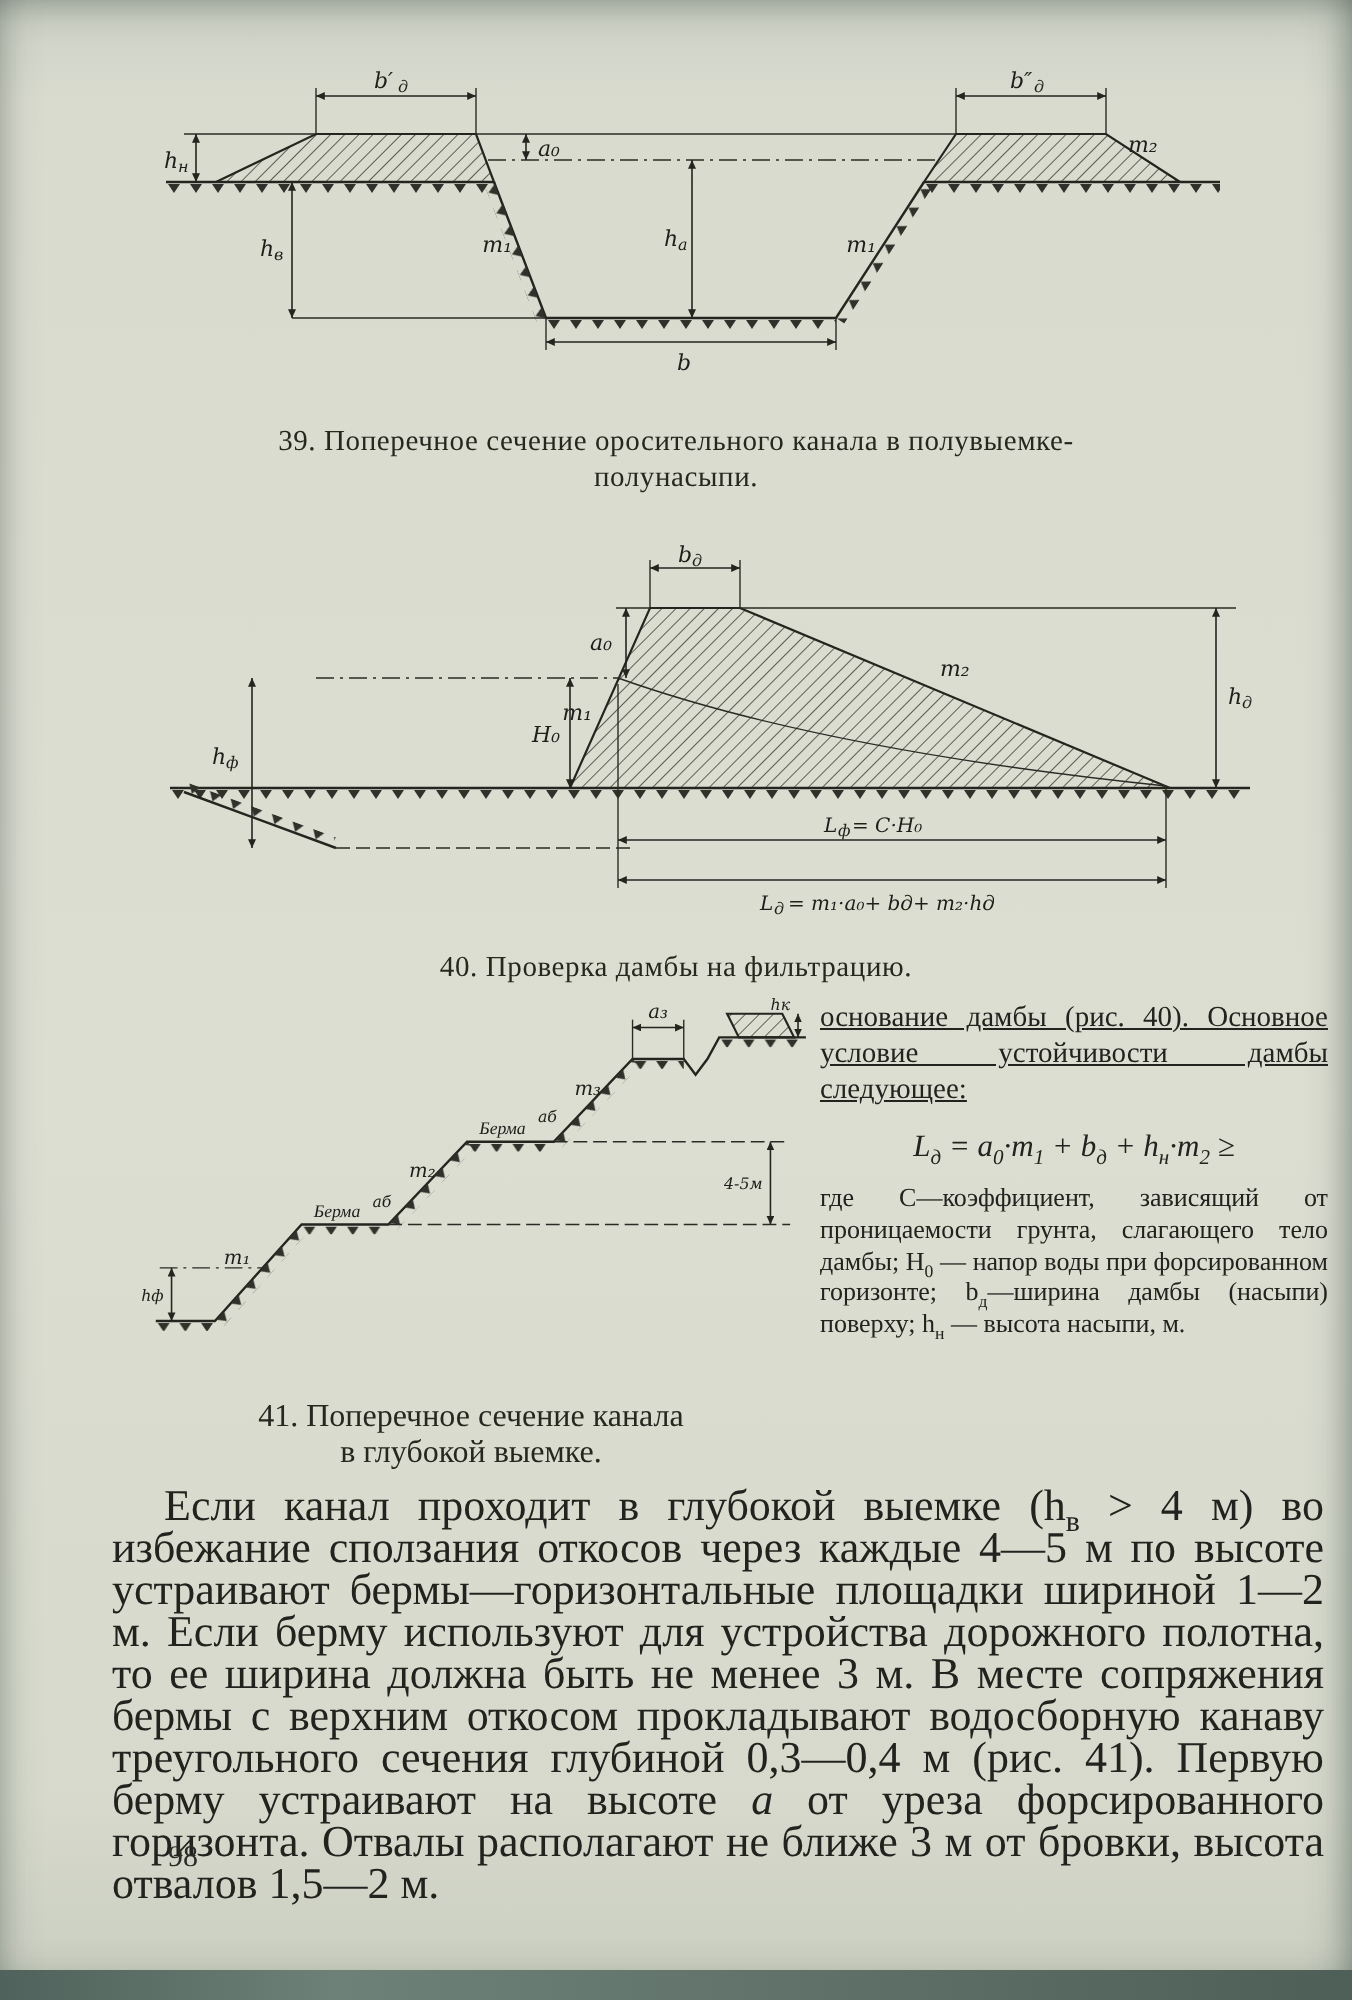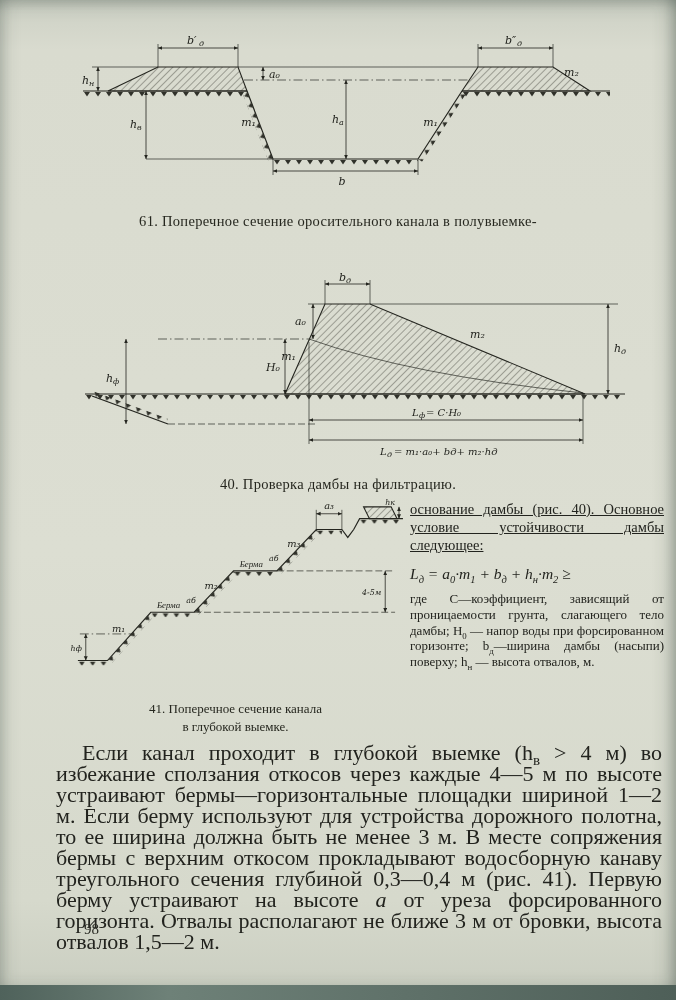--- a/index.html
+++ b/index.html
@@ -6,25 +6,25 @@
   .page{position:relative;width:676px;height:1000px;overflow:hidden;
     background:linear-gradient(180deg,#ccd0c4 0%,#d9dbcf 5%,#dcded2 55%,#d6d9cc 90%,#c9cdc0 100%);
     font-family:"Liberation Serif","DejaVu Serif",serif;color:#22231e;
     box-shadow:inset -14px 0 20px -12px rgba(55,70,62,.45),
                inset 14px 0 20px -14px rgba(55,70,62,.30),
                inset 0 14px 18px -12px rgba(55,70,62,.35),
                inset 0 -16px 20px -10px rgba(35,55,48,.45);}
   .fig{position:absolute;}
   .caption{position:absolute;left:0;width:676px;text-align:center;
     font-size:14.5px;line-height:18px;letter-spacing:.3px;color:#26271f;}
-  .caption41{position:absolute;text-align:center;font-size:13px;line-height:18px;color:#26271f;}
+  .caption41{position:absolute;text-align:center;font-size:16px;line-height:18px;color:#26271f;}
   .colright{position:absolute;left:410px;top:500px;width:254px;}
   .colright p{margin:0;text-align:justify;}
   .col-intro{font-size:14.5px;line-height:18px;text-decoration:underline;}
-  .formula{margin:9px 0 7px 0;font-style:italic;font-size:15.5px;line-height:21px;}
+  .formula{margin:9px 0 7px 0;text-align:center;font-style:italic;font-size:15.5px;line-height:21px;}
   .col-small{font-size:13px;line-height:15.8px;}
   .bodytext{position:absolute;left:56px;top:742px;width:606px;margin:0;
     font-size:22px;line-height:21px;text-align:justify;text-indent:26px;}
   .pagenum{position:absolute;left:84px;top:921px;font-size:15px;color:#2b2c26;text-align:center;}
   .bottom-edge{position:absolute;left:0;right:0;bottom:0;height:15px;
     background:linear-gradient(90deg,#4f625b,#6e8178 25%,#5f7169 60%,#4e5f58 100%);}
   sub{font-size:68%;line-height:0;}
   em{font-style:italic;}
   
   .ln{stroke:#24251f;stroke-width:1.2;fill:none;}
@@ -114,21 +114,22 @@
     <text class="lbl" x="191" y="44">a₀</text>
     <text class="lbl" x="254" y="89">h</text>
     <text class="lbs" x="261" y="91">а</text>
     <text class="lbl" x="178" y="92" text-anchor="end">m₁</text>
     <text class="lbl" x="360" y="92" text-anchor="end">m₁</text>
     <text class="lbl" x="486" y="42">m₂</text>
     <text class="lbl" x="264" y="151" text-anchor="middle">b</text>
   </svg>
 
   <div class="caption" style="top:212px">
-    <div>61. Поперечное сечение оросительного канала в полувыемке-</div>
+    <div>39. Поперечное сечение оросительного канала в полувыемке-</div>
+    <div>полунасыпи.</div>
   </div>
 
   <svg class="fig" style="left:80px;top:272px" width="550" height="190" viewBox="0 0 550 190">
     <g>
       <line class="ln" x1="5" y1="122" x2="545" y2="122"></line>
       <g transform="translate(5,123)">
           <rect class="soilr" width="540" height="5"></rect>
         </g>
       <polygon class="hpoly" points="205,122 245,32 290,32 505,122"></polygon>
       <line class="tn" x1="290" y1="32" x2="538" y2="32"></line>
@@ -228,21 +229,21 @@
   <div class="caption41" style="left:68px;top:700px;width:335px">
     <div>41. Поперечное сечение канала</div>
     <div>в глубокой выемке.</div>
   </div>
 
   <div class="colright">
     <p class="col-intro"><span>основание дамбы (рис. 40). Основное условие устойчивости дамбы следующее:</span></p>
     <div class="formula">
       <div><span>L</span><sub>д</sub><span> = a</span><sub>0</sub><span>·m</span><sub>1</sub><span> + b</span><sub>д</sub><span> + h</span><sub>н</sub><span>·m</span><sub>2</sub><span> ≥</span></div>
     </div>
-    <p class="col-small"><span>где С—коэффициент, зависящий от проницаемости грунта, слагающего тело дамбы; H</span><sub>0</sub><span> — напор воды при форсированном горизонте; b</span><sub>д</sub><span>—ширина дамбы (насыпи) поверху; h</span><sub>н</sub><span> — высота отвалов, м.</span></p>
+    <p class="col-small"><span>где С—коэффициент, зависящий от проницаемости грунта, слагающего тело дамбы; H</span><sub>0</sub><span> — напор воды при форсированном горизонте; b</span><sub>д</sub><span>—ширина дамбы (насыпи) поверху; h</span><sub>н</sub><span> — высота насыпи, м.</span></p>
   </div>
 
   <p class="bodytext"><span>Если канал проходит в глубокой выемке (h</span><sub>в</sub><span> &gt; 4 м) во избежание сползания откосов через каждые 4—5 м по высоте устраивают бермы—горизонтальные площадки шириной 1—2 м. Если берму используют для устройства дорожного полотна, то ее ширина должна быть не менее 3 м. В месте сопряжения бермы с верхним откосом прокладывают водосборную канаву треугольного сечения глубиной 0,3—0,4 м (рис. 41). Первую берму устраивают на высоте </span><em>a</em><span> от уреза форсированного горизонта. Отвалы располагают не ближе 3 м от бровки, высота отвалов 1,5—2 м.</span></p>
 
   <div class="pagenum">98</div>
 
   <div class="bottom-edge"></div>
 </div>
 
 </body></html>

